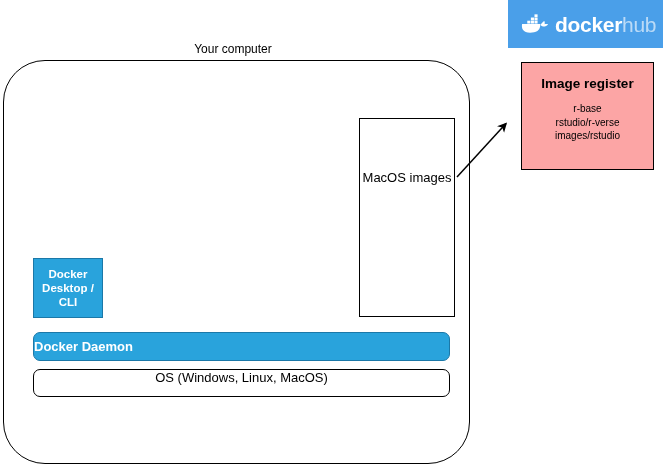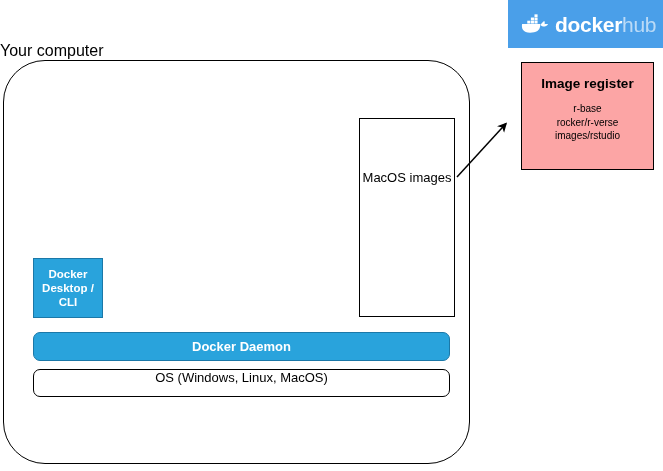--- a/index.html
+++ b/index.html
@@ -90,21 +90,22 @@
     height: 80px;
     pointer-events: none;
   }
 
   
   #your-computer-label {
     position: absolute;
     left: 0px;
     top: 42px;
     width: 466px;
-    font-size: 16px;
+    text-align: center;
+    font-size: 12px;
     color: #000000;
   }
 
   #computer-boundary {
     position: absolute;
     left: 3px;
     top: 60px;
     width: 467px;
     height: 404px;
     border: 1.6px solid #000000;
@@ -163,21 +164,21 @@
     left: 33px;
     top: 332px;
     width: 417px;
     height: 29px;
     background: #29a3dc;
     border: 1.5px solid #1b78a8;
     border-radius: 7px;
     box-sizing: border-box;
     display: flex;
     align-items: center;
-    justify-content: center;
+    justify-content: flex-start;
   }
   #docker-daemon-label {
     color: #ffffff;
     font-size: 13px;
     font-weight: bold;
   }
 
   
   #os-bar {
     position: absolute;
@@ -219,21 +220,21 @@
                  c-2.4 2.9 -6.4 4.6 -10.8 4.4 c-2.2 -0.1 -4.0 -1.5 -5.2 -3.7 z"></path>
       </g>
     </svg>
     <div id="dockerhub-wordmark"><span class="word-docker">docker</span><span class="word-hub">hub</span></div>
   </div>
 
   <div id="image-register-box">
     <div id="image-register-title">Image register</div>
     <div id="image-register-list">
       <div>r-base</div>
-      <div>rocker/r-verse</div>
+      <div>rstudio/r-verse</div>
       <div>images/rstudio</div>
     </div>
   </div>
 
   <svg id="registry-arrow" viewBox="0 0 70 80" xmlns="http://www.w3.org/2000/svg" aria-hidden="true">
     <defs>
       <marker id="arrowhead" markerWidth="7" markerHeight="7" refX="5.4" refY="3.2" orient="auto" markerUnits="strokeWidth">
         <path d="M0,0 L6.4,3.2 L0,6.4 L1.7,3.2 z" fill="#000000"></path>
       </marker>
     </defs>

